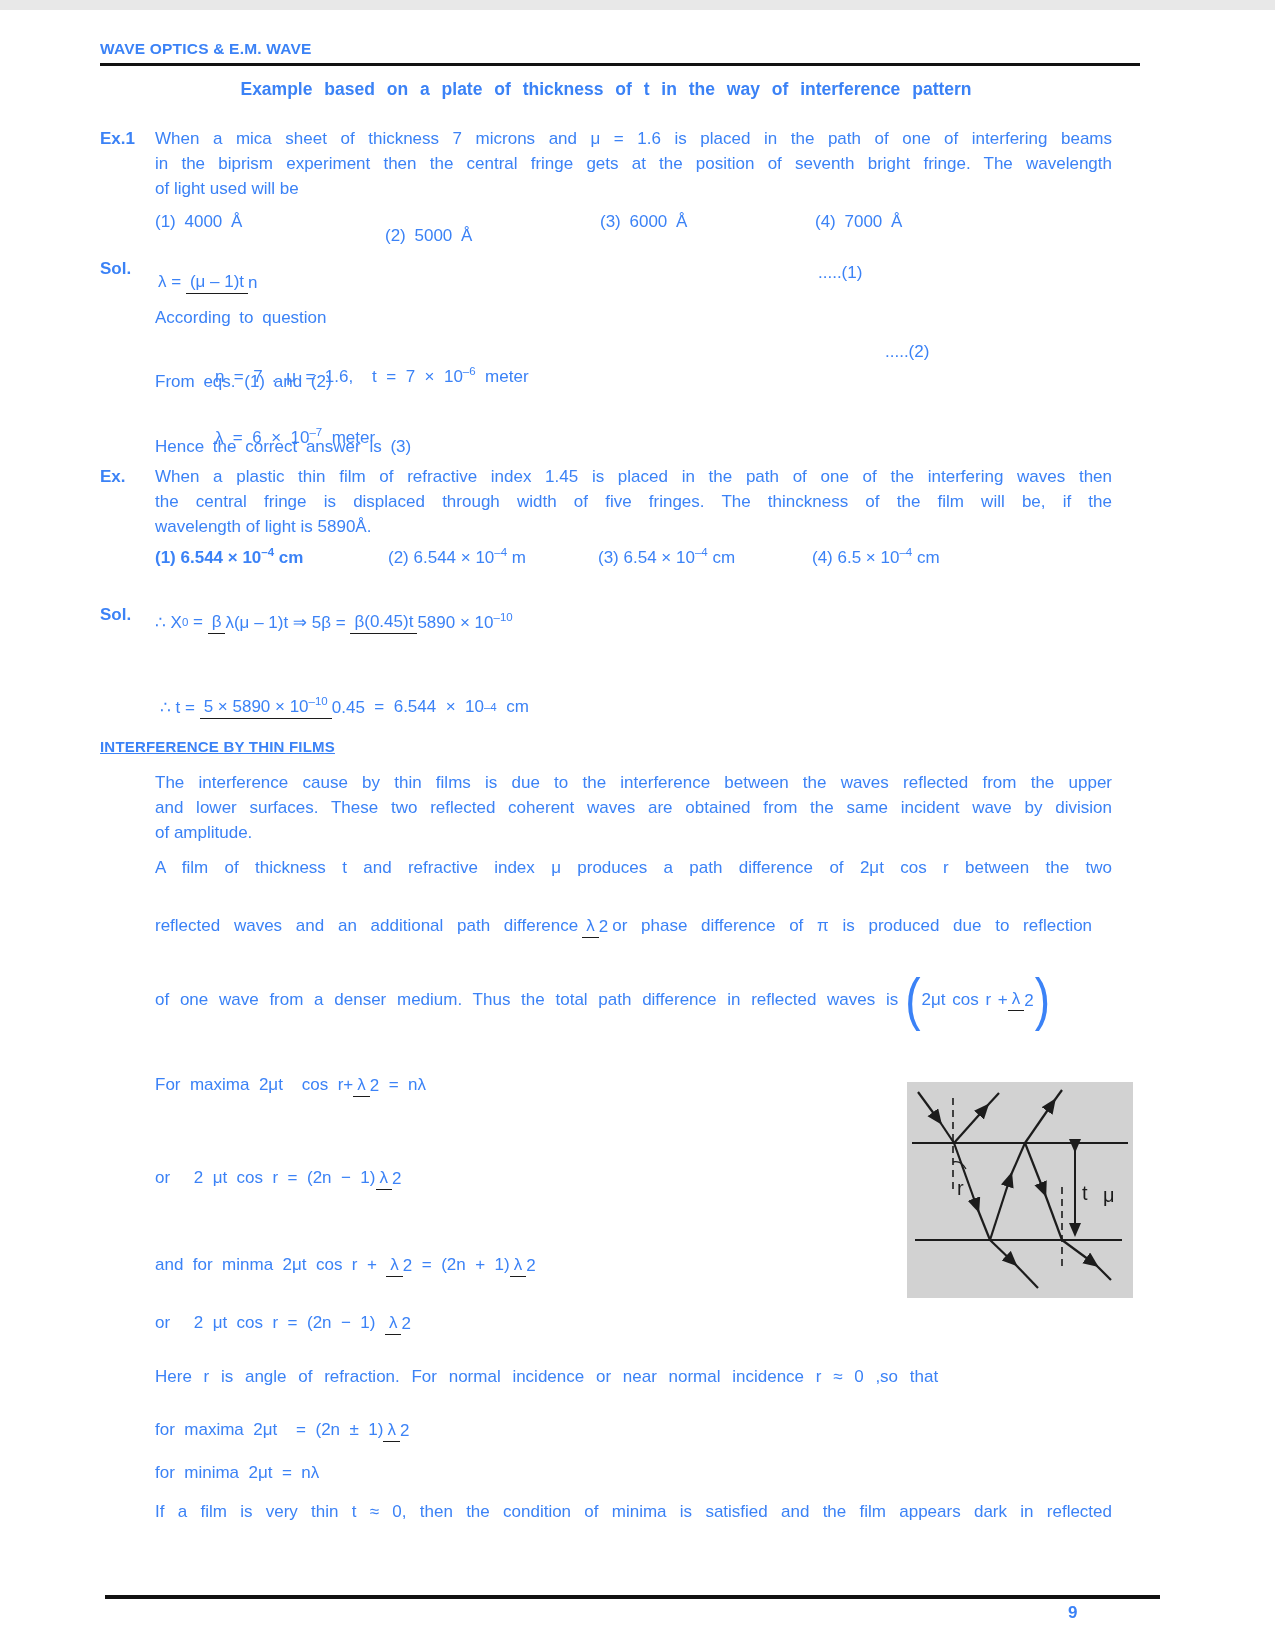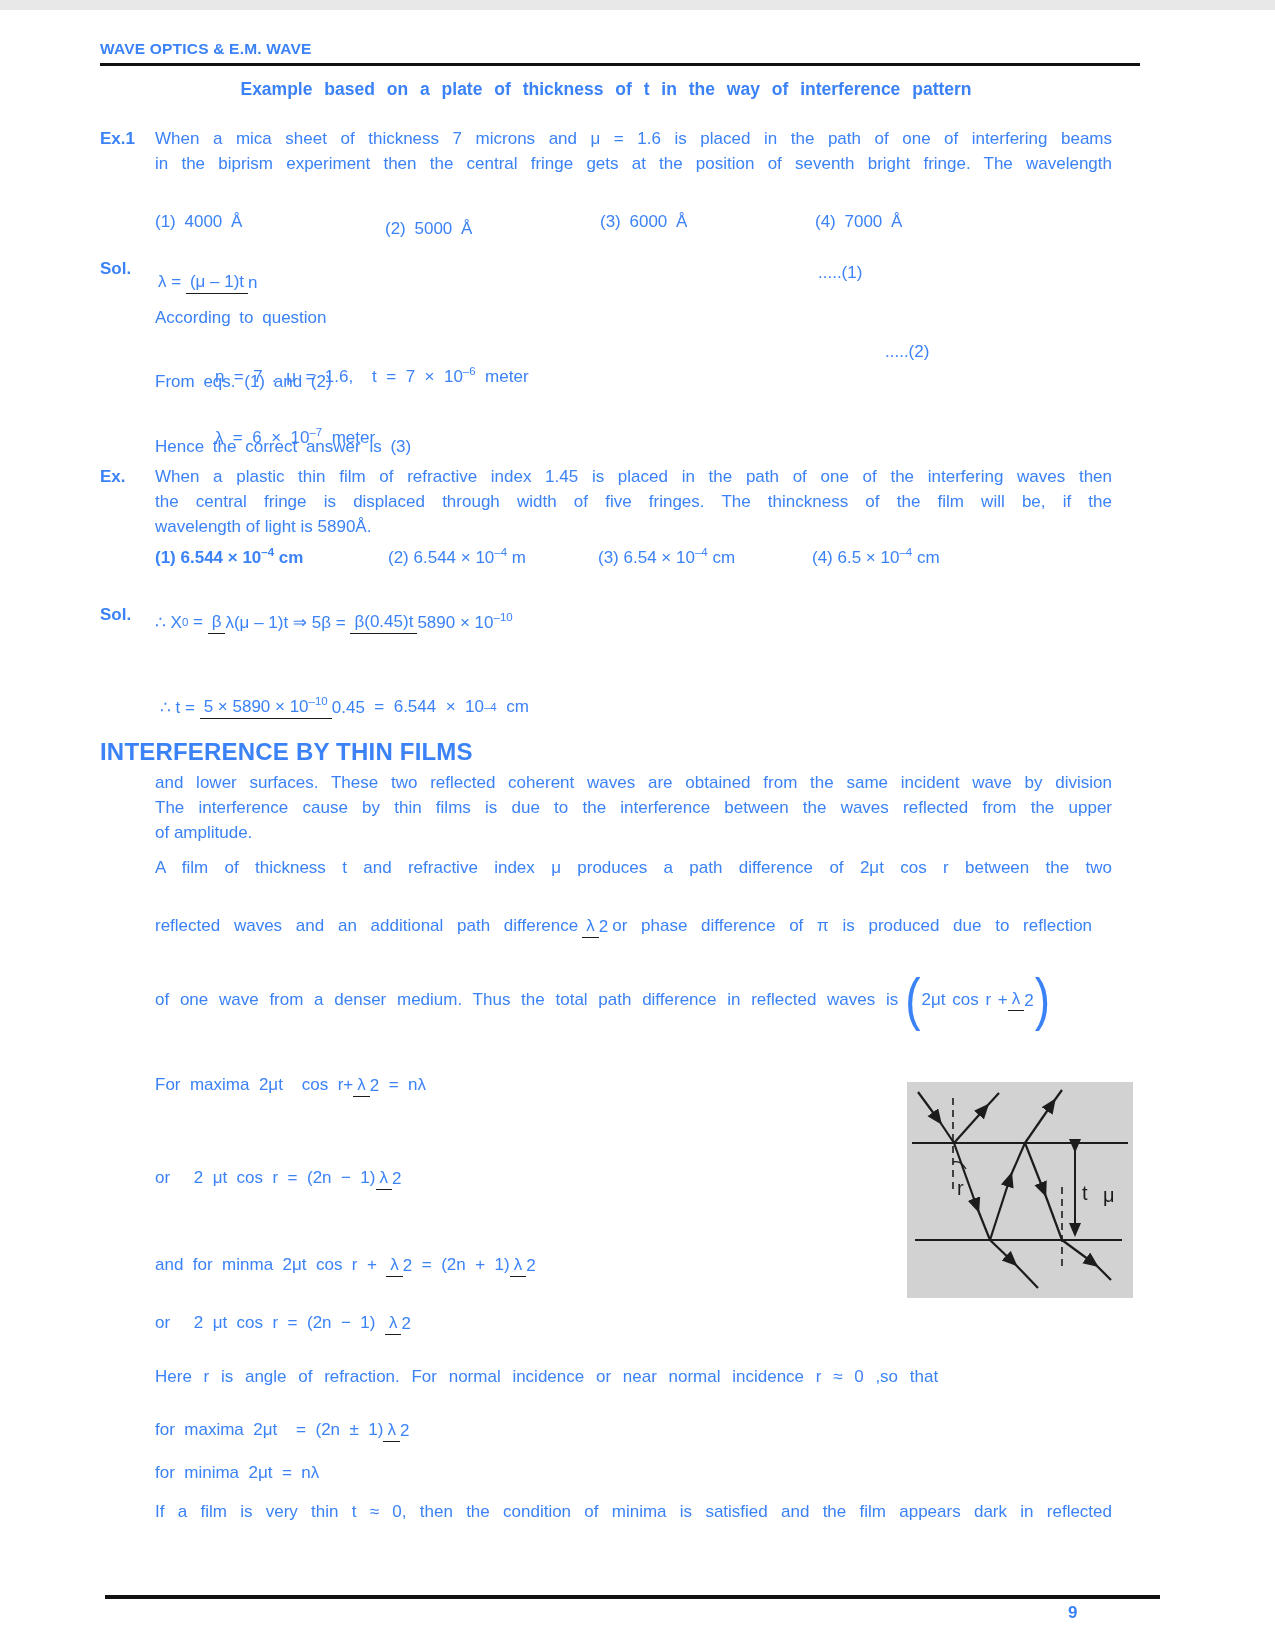--- a/index.html
+++ b/index.html
@@ -16,41 +16,42 @@
   .eqrow { display:flex; align-items:center; font-size:17px; }
   .frac { display:inline-flex; align-items:center;
           vertical-align:middle; line-height:21px; font-size:17px; }
   .frac .fn { border-bottom:1.7px solid #1c1c1c; padding:0 4px 1px; text-align:center; }
   .frac .fd { padding-top:1px; text-align:center; }
   .sp { font-size:11.5px; vertical-align:7px; line-height:0; }
   .sb { font-size:11.5px; vertical-align:-5px; line-height:0; }
   .pgroup { display:inline-flex; align-items:center; }
   .bigp { font-size:46px; line-height:0.9; font-weight:normal; transform:scaleY(1.25); padding:0 1px; }
   .heading { text-align:center; font-weight:bold; font-size:17.5px; word-spacing:7px; }
-  .sect { font-weight:bold; font-size:24px; letter-spacing:0.2px; }
+  .sect { font-weight:bold; font-size:15px; letter-spacing:0.2px;text-decoration:underline; }
   svg text { font-family:"Liberation Sans", sans-serif; }
 </style>
 </head>
 <body>
 
 <div class="page">
 
   <div class="abs b" style="left:100px; top:30px; font-size:15.5px; letter-spacing:0.2px;">WAVE OPTICS &amp; E.M. WAVE</div>
   <div class="abs rule" style="left:100px; top:53px; width:1040px; height:3px;"></div>
 
   <div class="abs heading" style="left:100px; top:69px; width:1012px;">Example based on a plate of thickness of t in the way of interference pattern</div>
 
   <div class="abs txt b" style="left:100px; top:116px;">Ex.1</div>
   <div class="abs txt para" style="left:155px; top:116px;">
     <div class="jline">When a mica sheet of thickness 7 microns and μ = 1.6 is placed in the path of one of interfering beams</div>
     <div class="jline">in the biprism experiment then the central fringe gets at the position of seventh bright fringe. The wavelength</div>
+    <div>of light used will be</div>
   </div>
   <div>
     <span class="abs txt ws4" style="left:155px; top:199px;">(1) 4000 Å</span>
-    <span class="abs txt ws4" style="left:385px; top:206px;">(2) 5000 Å</span>
+    <span class="abs txt ws4" style="left:385px; top:213px;">(2) 5000 Å</span>
     <span class="abs txt ws4" style="left:600px; top:199px;">(3) 6000 Å</span>
     <span class="abs txt ws4" style="left:815px; top:199px;">(4) 7000 Å</span>
   </div>
 
   <div class="abs txt b" style="left:100px; top:246px;">Sol.</div>
   <div class="abs eqrow" style="left:158px; top:244px; height:56px;">
     <span class="pre">λ = </span>
     <span class="frac">
       <span class="fn">(μ – 1)t</span>
       <span class="fd">n</span>
@@ -109,22 +110,22 @@
       <span class="fd">0.45</span>
     </span>
     <span class="pre">  =  6.544  ×  10</span>
       <sup class="sp">–4</sup>
       <span class="pre">  cm</span>
   </div>
 
   <div class="abs sect" style="left:100px; top:728px;">INTERFERENCE BY THIN FILMS</div>
 
   <div class="abs txt para" style="left:155px; top:760px;">
+    <div class="jline">The interference cause by  thin films is due to the interference between the waves reflected from the upper</div>
     <div class="jline">and lower surfaces. These two reflected coherent waves are obtained from the same incident wave by division</div>
-    <div class="jline">The interference cause by  thin films is due to the interference between the waves reflected from the upper</div>
     <div>of amplitude.</div>
   </div>
 
   <div class="abs txt para jline" style="left:155px; top:845px;">A film of thickness t and refractive index μ  produces a path difference of 2μt cos r between the two</div>
 
   <div class="abs eqrow" style="left:155px; top:888px; height:56px; width:957px; word-spacing:9px;">
     <span>reflected waves and an additional path difference </span>
     <span class="frac" style="margin:0 4px;">
       <span class="fn">λ</span>
       <span class="fd">2</span>

